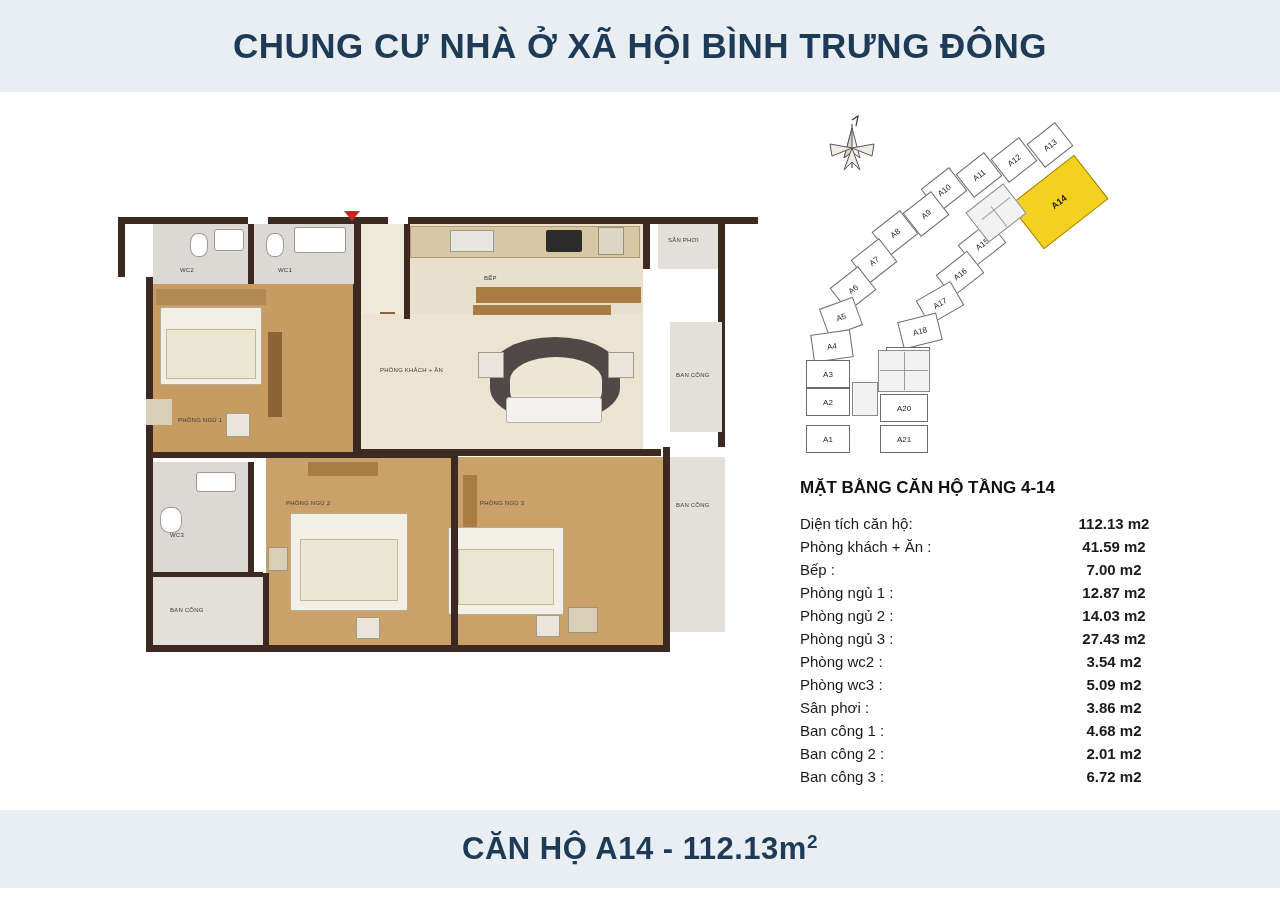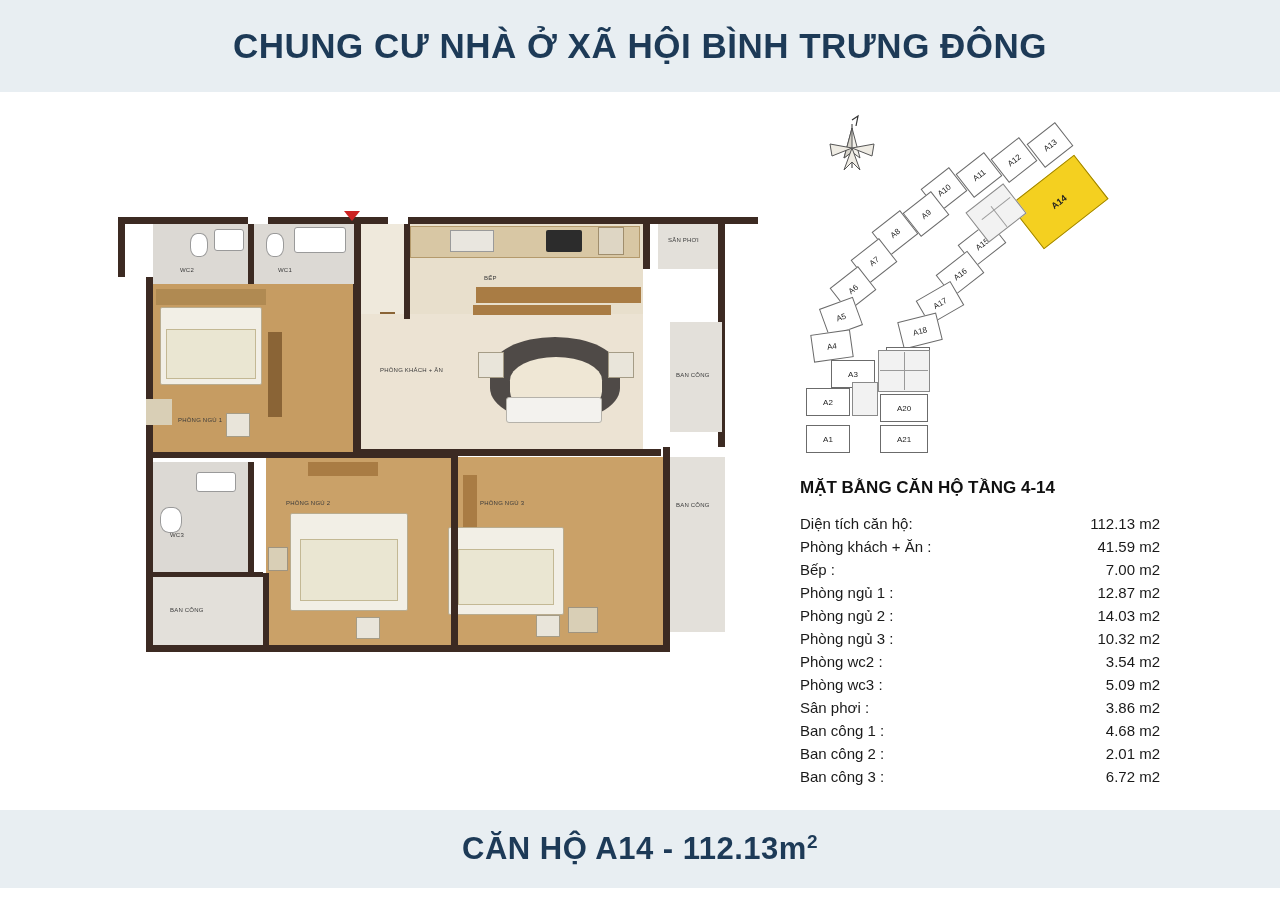--- a/index.html
+++ b/index.html
@@ -168,21 +168,21 @@
   }
   .legend-row {
     display: flex;
     justify-content: space-between;
     font-size: 15px;
     color: #1a1a1a;
     line-height: 1.0;
     padding: 4px 0;
   }
   .legend-row .lbl { white-space: nowrap; }
-  .legend-row .val { white-space: nowrap; min-width: 92px; text-align: right; }
+  .legend-row .val { white-space: nowrap; min-width: 92px; text-align: center; font-weight: bold; }
 </style>
 </head>
 <body>
 
 <div class="banner banner-top">
   <div class="banner-title">CHUNG CƯ NHÀ Ở XÃ HỘI BÌNH TRƯNG ĐÔNG</div>
 </div>
 
 <div class="stage">
 
@@ -330,21 +330,21 @@
       </div>
     <div class="unit" style="left:35px;top:162px;width:36px;height:30px;transform:rotate(-38deg);">
         <span>A6</span>
       </div>
     <div class="unit" style="left:23px;top:190px;width:36px;height:30px;transform:rotate(-20deg);">
         <span>A5</span>
       </div>
     <div class="unit" style="left:12px;top:220px;width:40px;height:28px;transform:rotate(-8deg);">
         <span>A4</span>
       </div>
-    <div class="unit" style="left:6px;top:248px;width:44px;height:28px;margin-left:25px;">
+    <div class="unit" style="left:6px;top:248px;width:44px;height:28px;">
         <span>A3</span>
       </div>
     <div class="unit" style="left:6px;top:276px;width:44px;height:28px;">
         <span>A2</span>
       </div>
     <div class="unit" style="left:6px;top:313px;width:44px;height:28px;">
         <span>A1</span>
       </div>
 
     <div class="unit hl" style="left:218px;top:62px;width:82px;height:56px;transform:rotate(-38deg);font-size:9px;">
@@ -400,21 +400,21 @@
     <div class="legend-row">
       <span class="lbl">Phòng ngủ 1 :</span>
       <span class="val">12.87 m2</span>
     </div>
     <div class="legend-row">
       <span class="lbl">Phòng ngủ 2 :</span>
       <span class="val">14.03 m2</span>
     </div>
     <div class="legend-row">
       <span class="lbl">Phòng ngủ 3 :</span>
-      <span class="val">10.32 m2</span>
+      <span class="val">27.43 m2</span>
     </div>
     <div class="legend-row">
       <span class="lbl">Phòng wc2 :</span>
       <span class="val">3.54 m2</span>
     </div>
     <div class="legend-row">
       <span class="lbl">Phòng wc3 :</span>
       <span class="val">5.09 m2</span>
     </div>
     <div class="legend-row">

